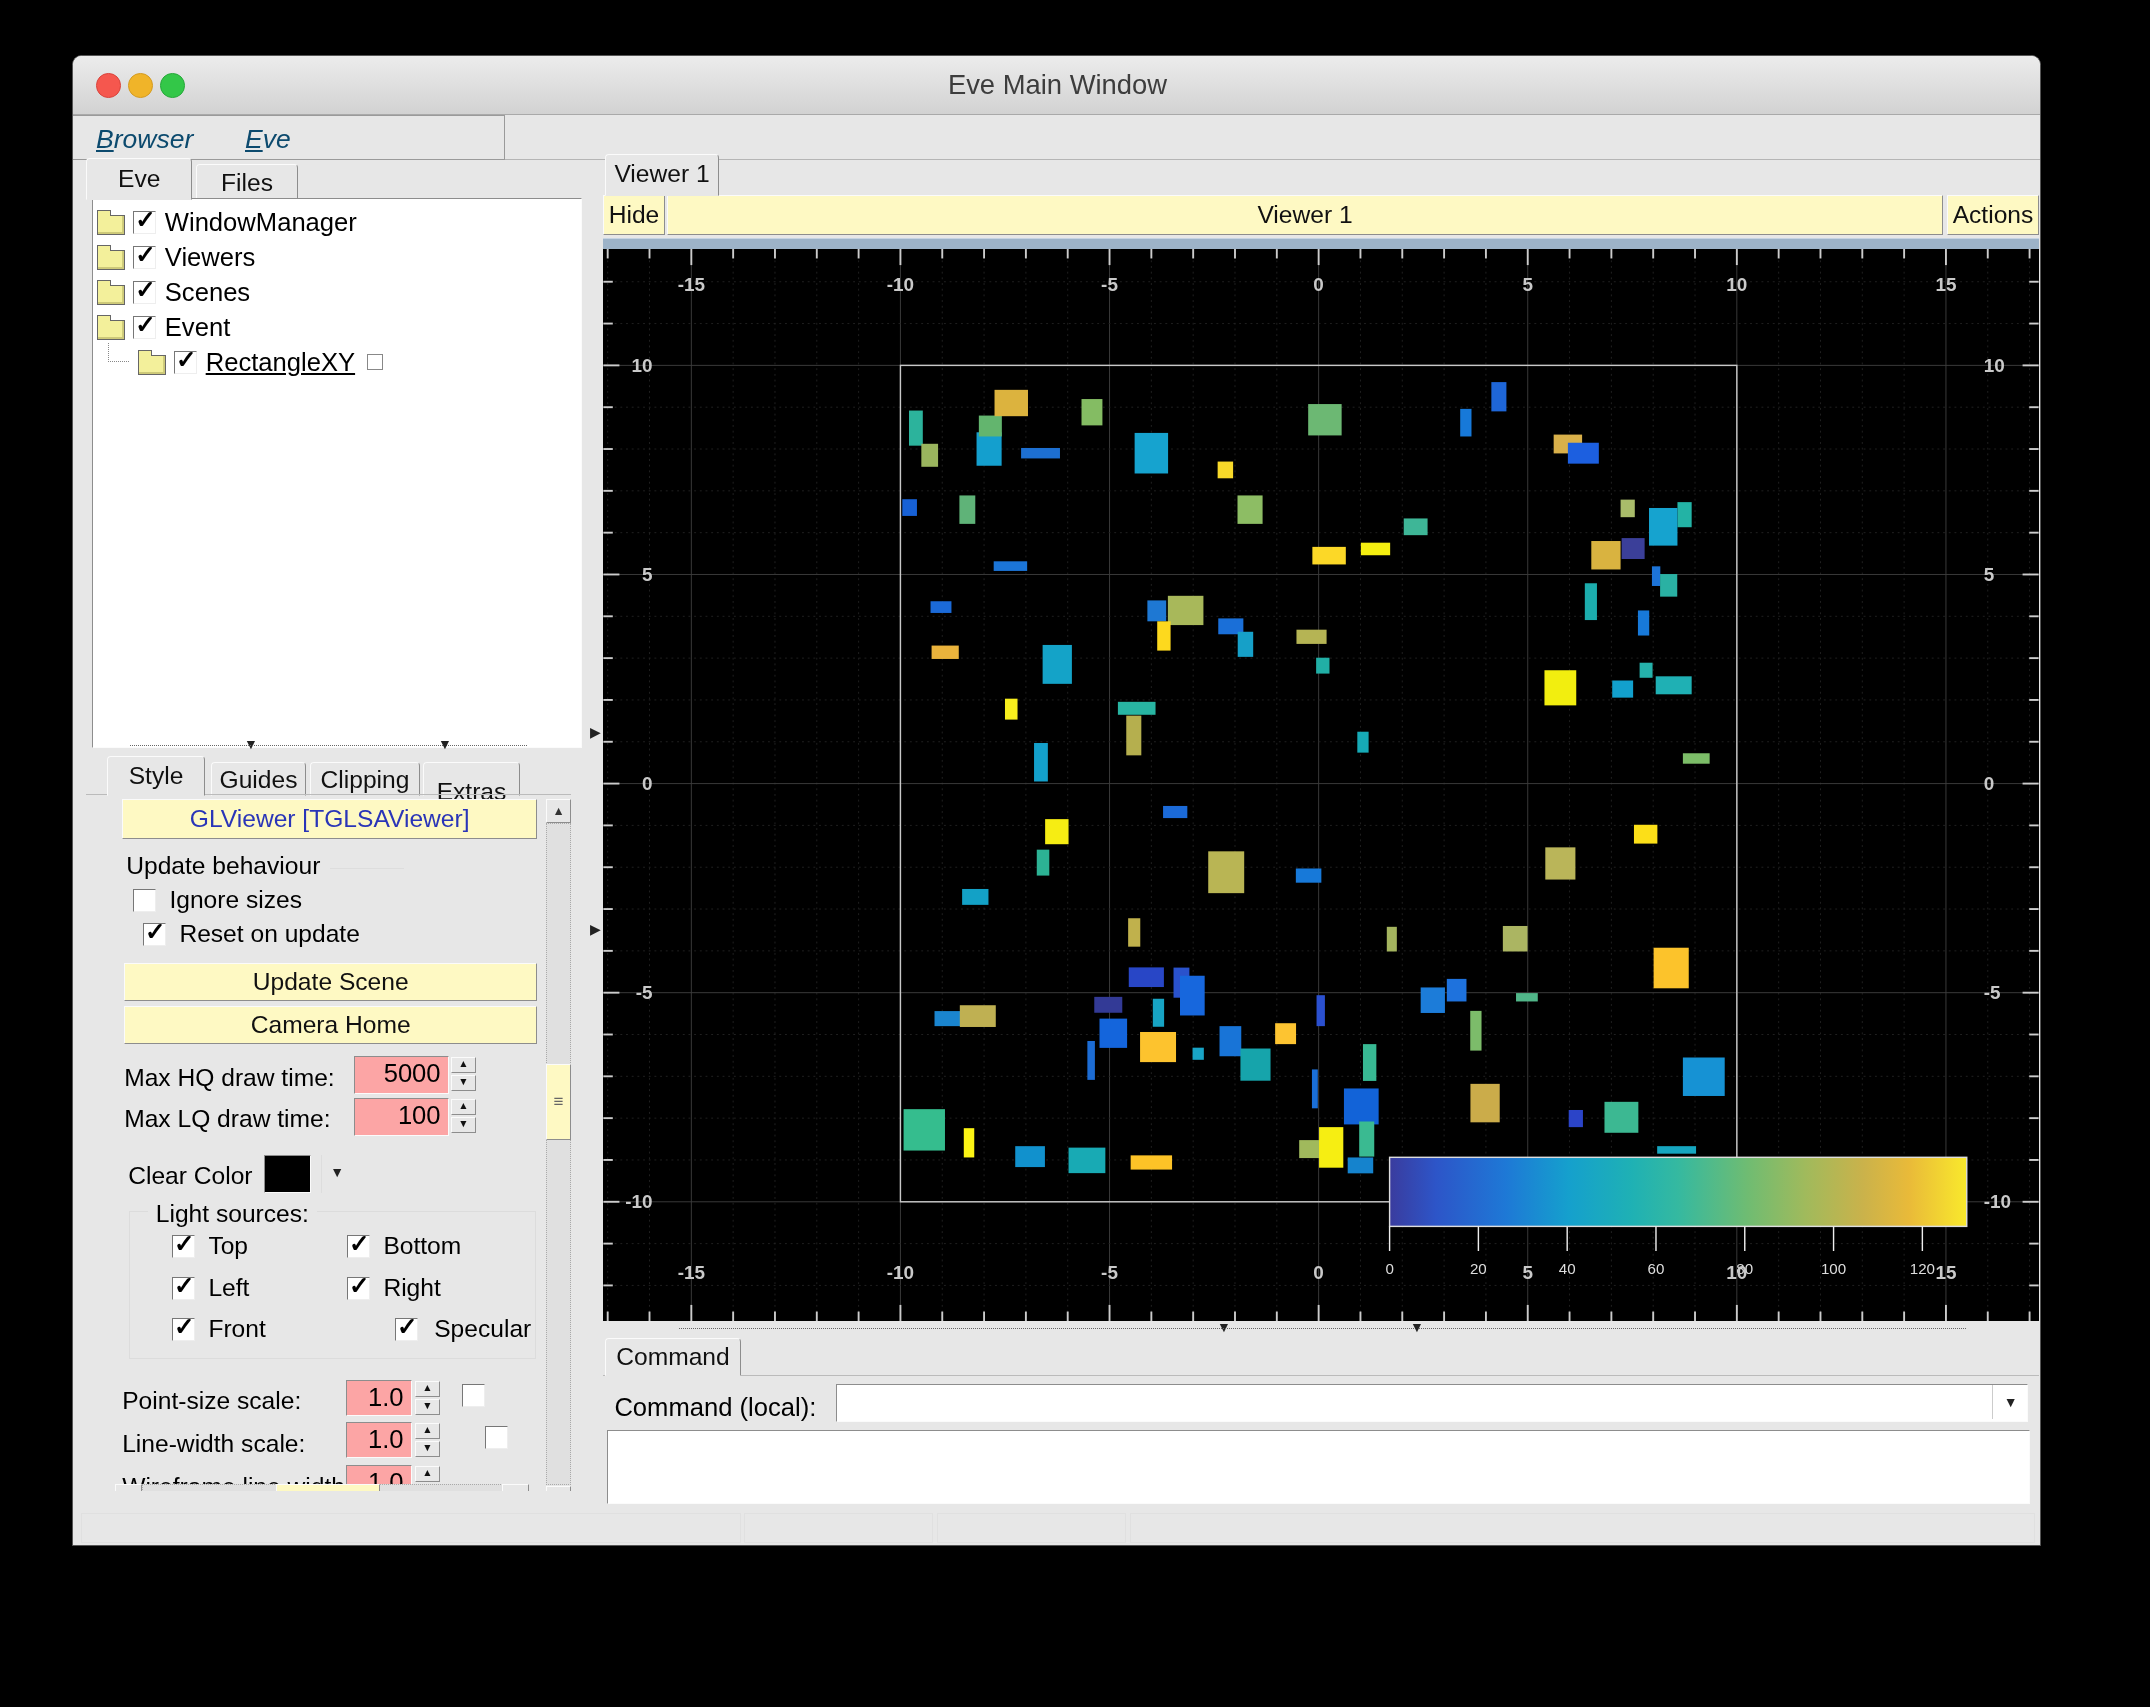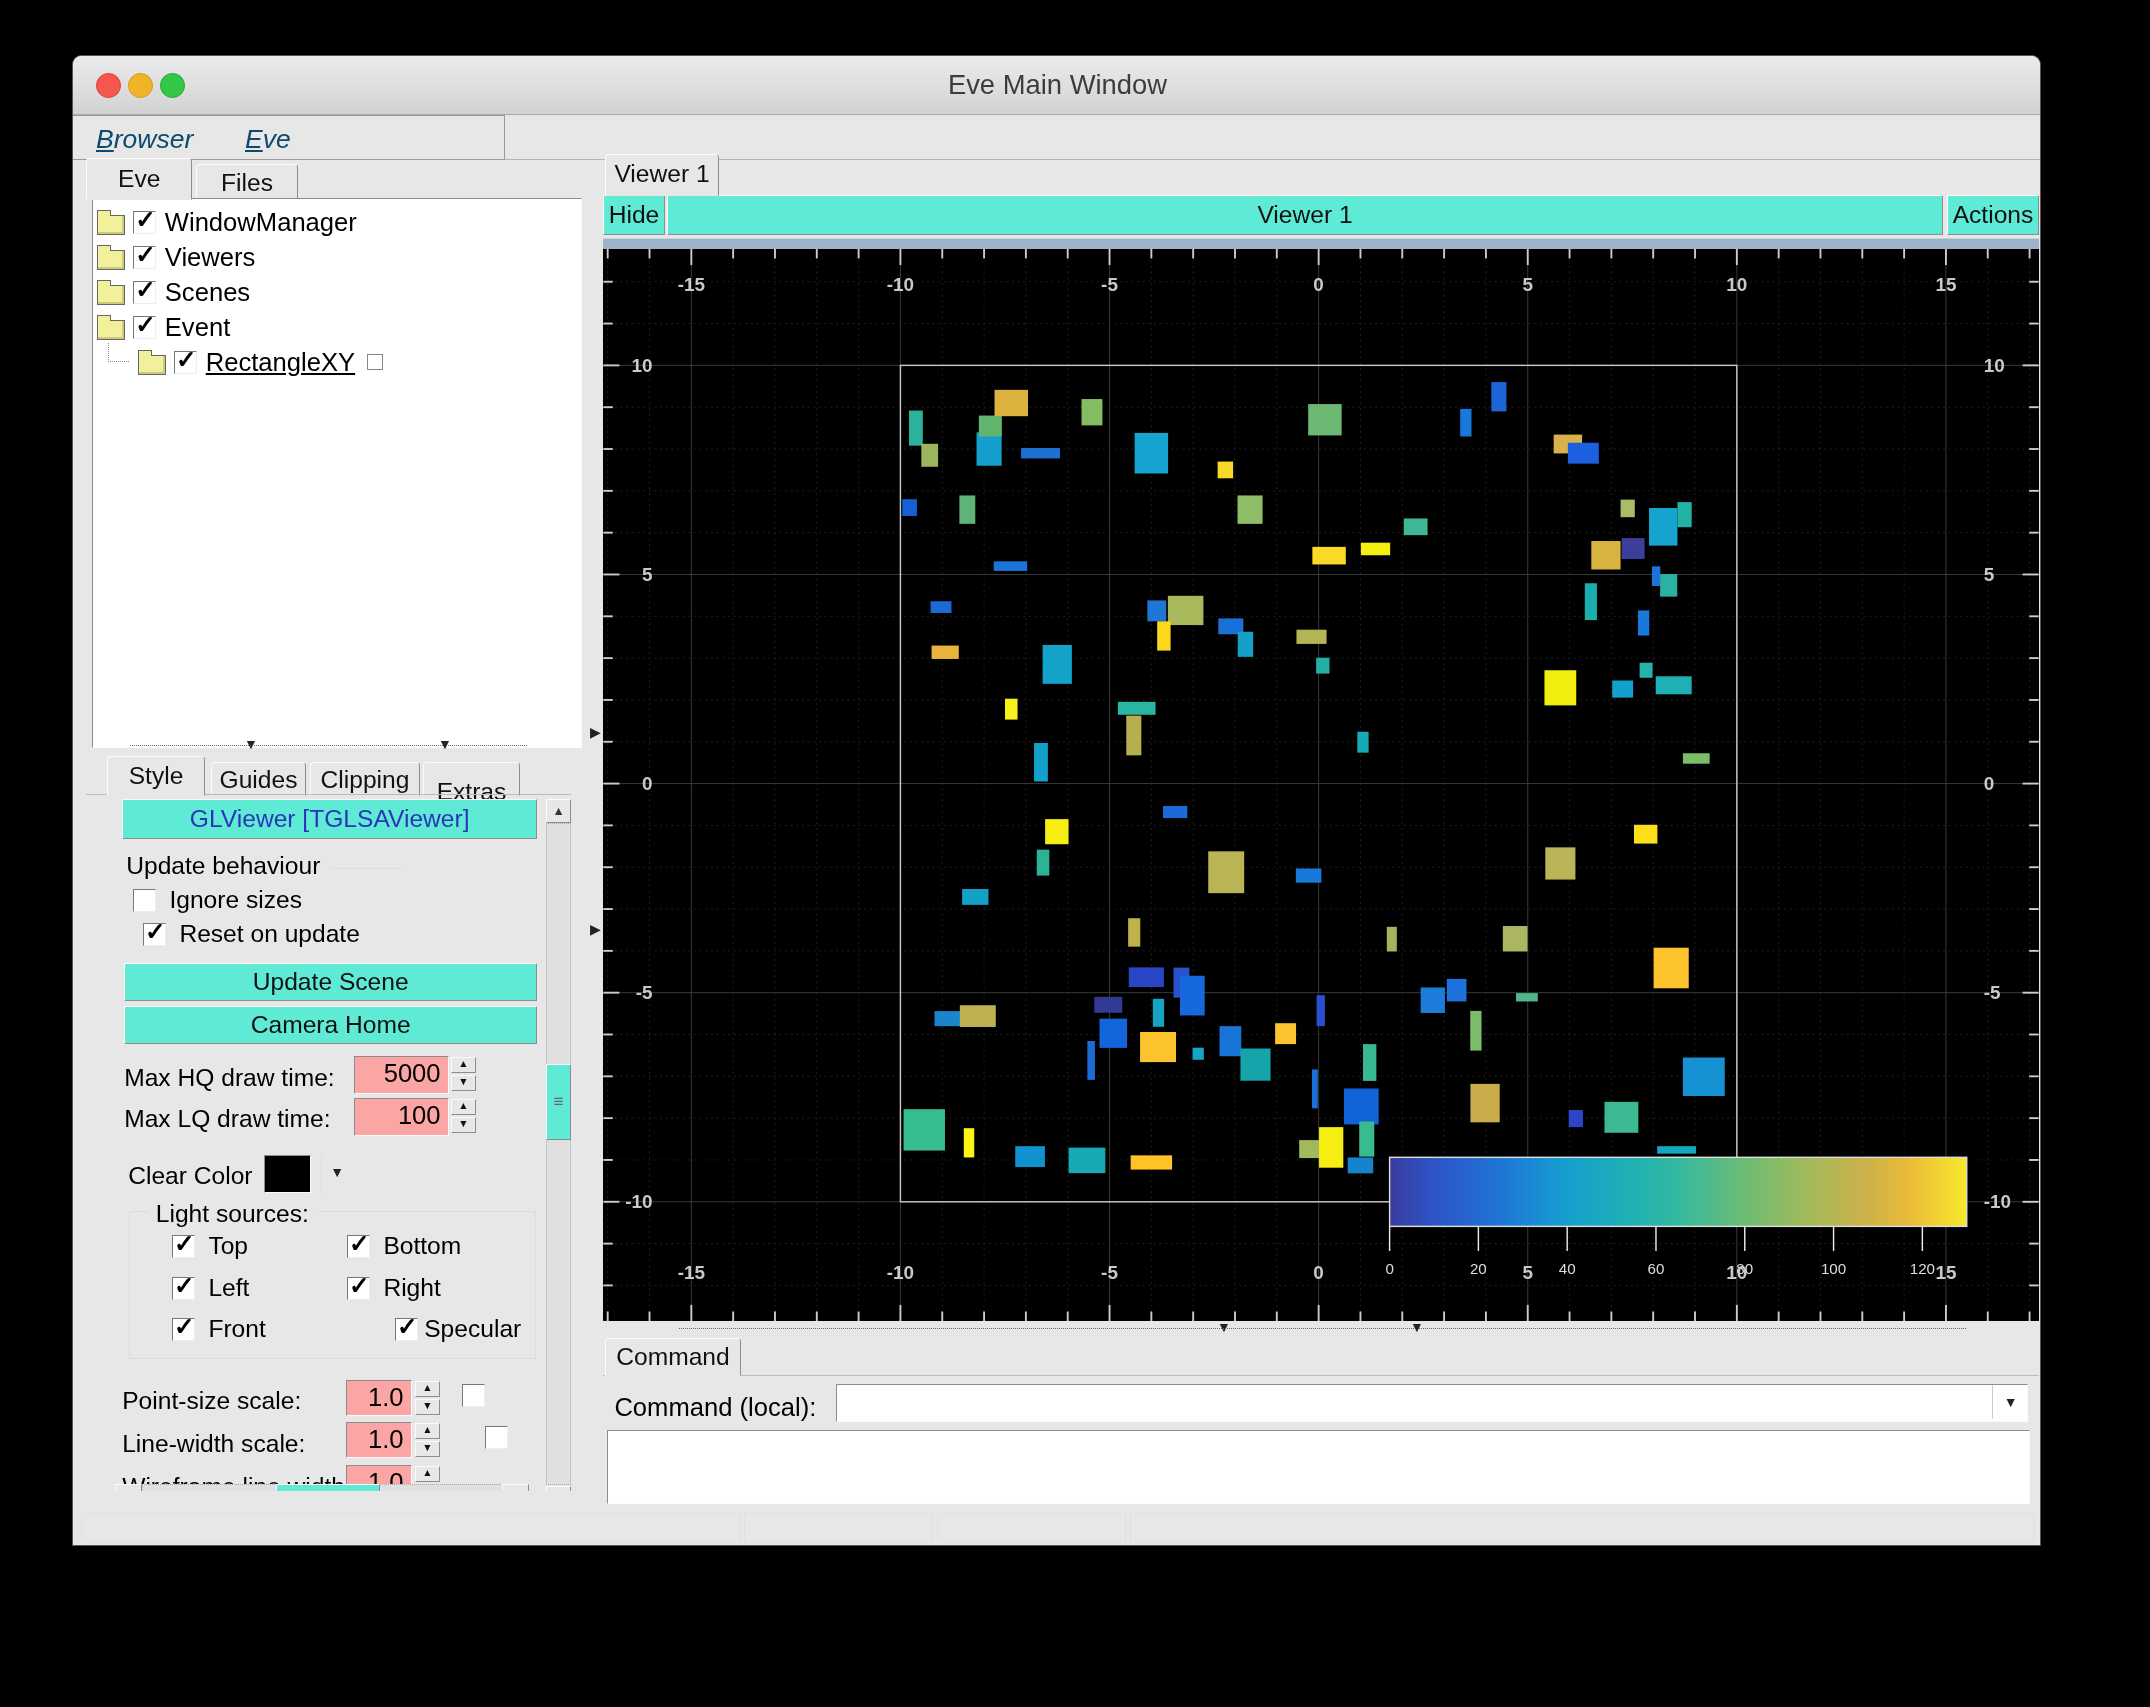--- a/index.html
+++ b/index.html
@@ -13,21 +13,21 @@
   .light{width:24.6px;height:24.6px;border-radius:50%;top:17px;}
   #light-red{left:23px;background:#f5574e;border:0.9px solid #d9443c;}
   #light-yellow{left:55px;background:#f0b429;border:0.9px solid #d49b22;}
   #light-green{left:87px;background:#33c748;border:0.9px solid #27a83a;}
   #title-text{left:0;top:13.2px;width:1969px;text-align:center;font-size:27.4px;color:#3d3d3d;}
   #menubar{left:0;top:59px;width:1969px;height:45px;background:#e7e7e7;border-bottom:0.9px solid #b5b5b5;}
   #menu-frame{left:0;top:0;width:432px;height:45px;border:0.9px solid #9a9a9a;border-left:none;background:#e7e7e7;}
   .menu-item{top:9px;font-size:26.5px;color:#0c4a6e;font-style:italic;}
   .menu-item b{font-weight:normal;text-decoration:underline;}
   
-  .raised{background:#5eead4;border:1.9px solid;border-color:#fbfbfb #8d8d8d #8d8d8d #fbfbfb;}
+  .raised{background:#fef9c3;border:1.9px solid;border-color:#fbfbfb #8d8d8d #8d8d8d #fbfbfb;}
   .sunken{background:#fff;border:1.9px solid;border-color:#8d8d8d #fbfbfb #fbfbfb #8d8d8d;}
   .tab{background:#e7e7e7;border:1.9px solid;border-color:#fbfbfb #8d8d8d transparent #fbfbfb;
        border-radius:3.8px 3.8px 0 0;text-align:center;font-size:24.6px;color:#111;}
   .btn{display:flex;align-items:center;justify-content:center;font-size:24.6px;color:#111;cursor:default;}
   
   .cb{width:23px;height:23px;background:#fff;border:1.9px solid;border-color:#777 #eee #eee #777;
       display:inline-block;position:relative;}
   .cb.checked::after{content:"\2713";position:absolute;left:0.9px;top:-6.6px;font-size:24.6px;font-weight:bold;color:#000;}
   
   .folder{width:28px;height:20px;background:#f3f09b;border:0.9px solid #666;display:inline-block;position:relative;
@@ -177,21 +177,21 @@
           <span class="lbl">Left</span>
         </div>
         <div class="abs" style="left: 261px; top: 479px; display: flex; gap: 13.2px; align-items: center;">
           <span class="cb checked"></span>
           <span class="lbl">Right</span>
         </div>
         <div class="abs" style="left: 86px; top: 520px; display: flex; gap: 13.2px; align-items: center;">
           <span class="cb checked"></span>
           <span class="lbl">Front</span>
         </div>
-        <div class="abs" style="left: 261px; top: 520px; display: flex; gap: 6px; align-items: center; padding-left: 48px;">
+        <div class="abs" style="left: 261px; top: 520px; display: flex; gap: 16px; align-items: center; padding-left: 48px;">
           <span class="cb checked"></span>
           <span class="lbl">Specular</span>
         </div>
       </div>
 
     <div id="scales-container"><div class="abs lbl" style="left: 36px; top: 592px;">Point-size scale:</div><div class="abs spinfield" style="left: 260px; top: 585px; width: 66px; height: 36px;">1.0</div><div class="abs spinbtns" style="left: 329px; top: 586px;">
           <div class="spinbtn">▲</div>
           <div class="spinbtn">▼</div>
         </div><span class="abs cb" style="left: 376px; top: 589px;"></span><div class="abs lbl" style="left: 36px; top: 635px;">Line-width scale:</div><div class="abs spinfield" style="left: 260px; top: 627px; width: 66px; height: 36px;">1.0</div><div class="abs spinbtns" style="left: 329px; top: 628px;">
           <div class="spinbtn">▲</div>

